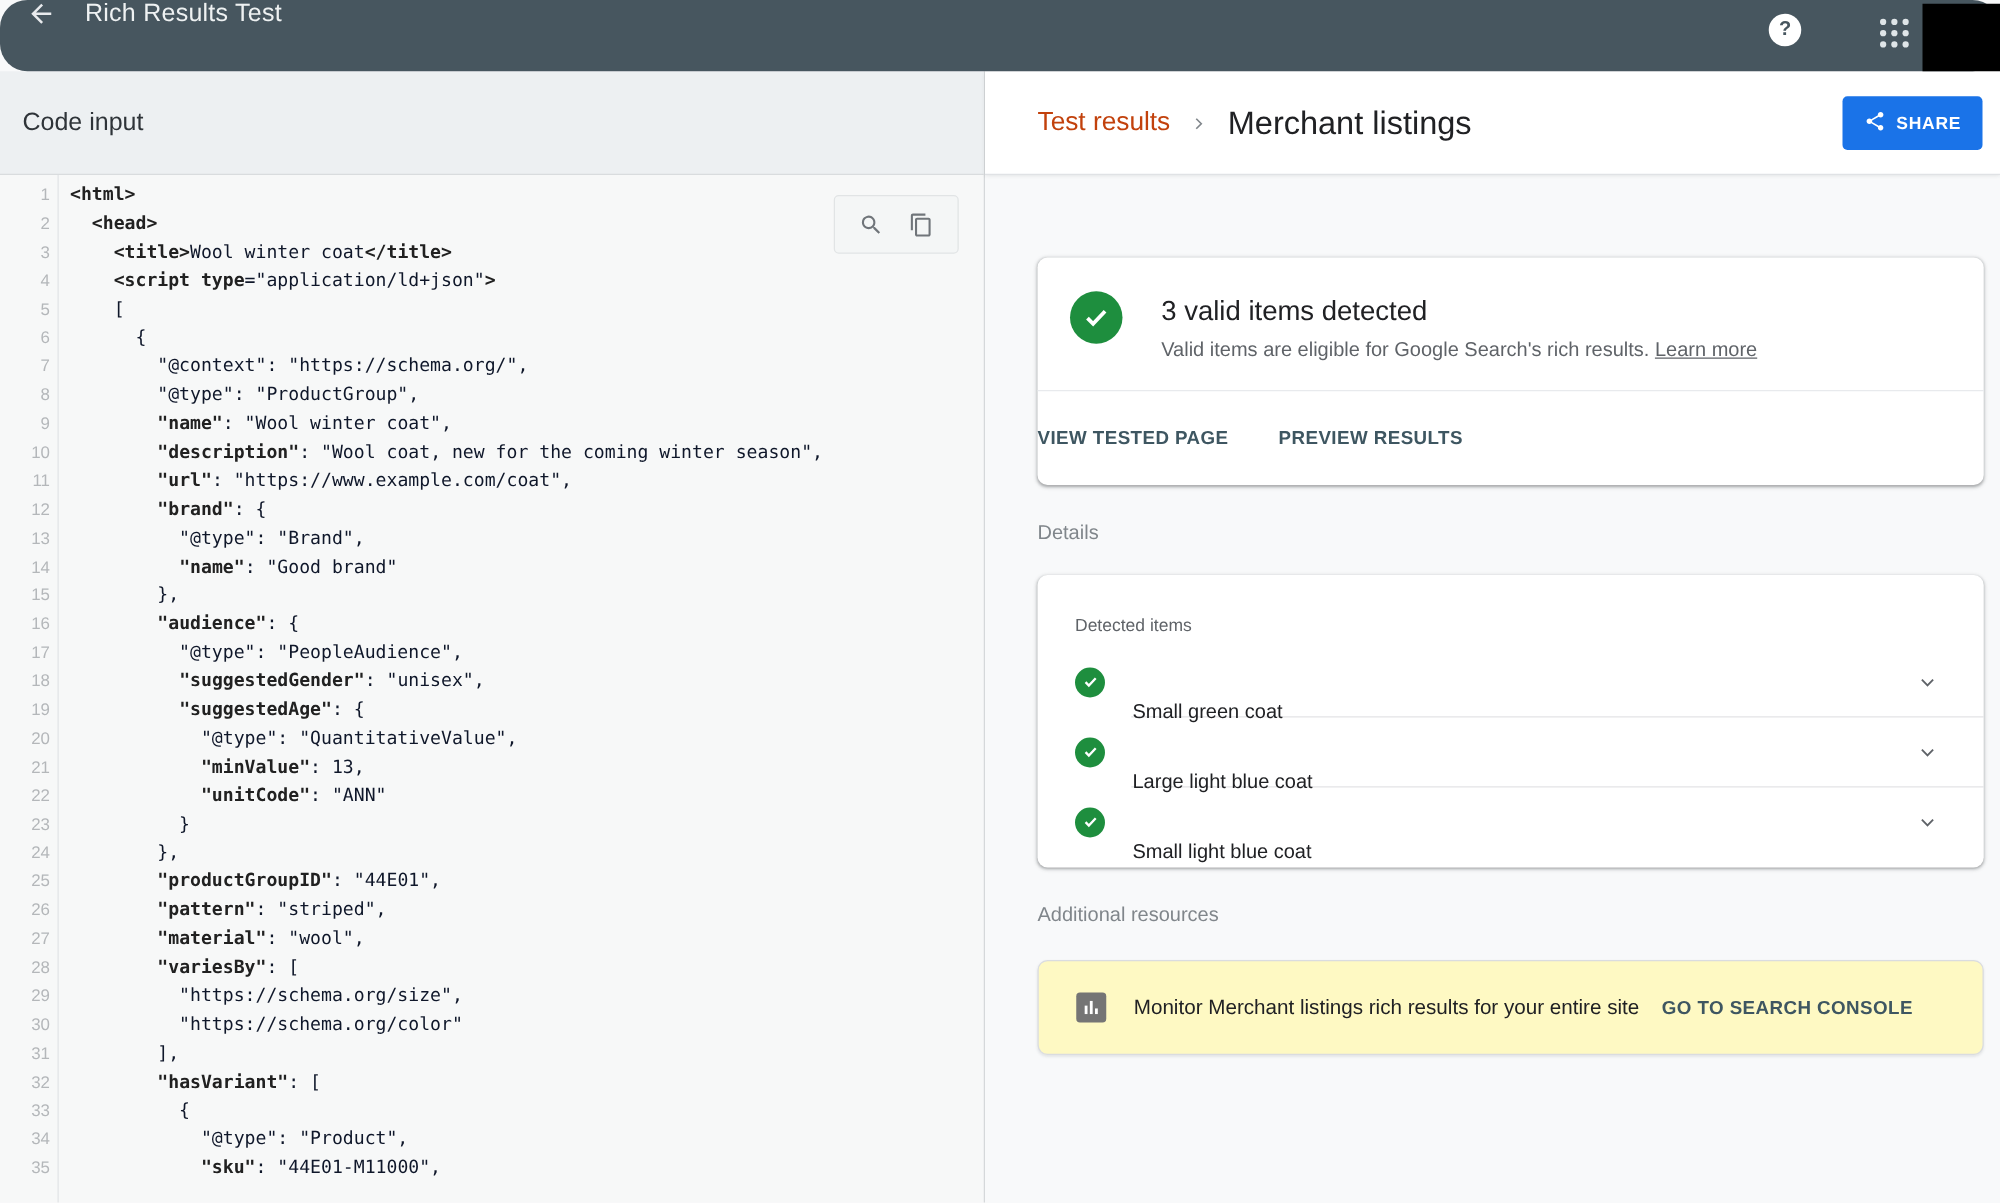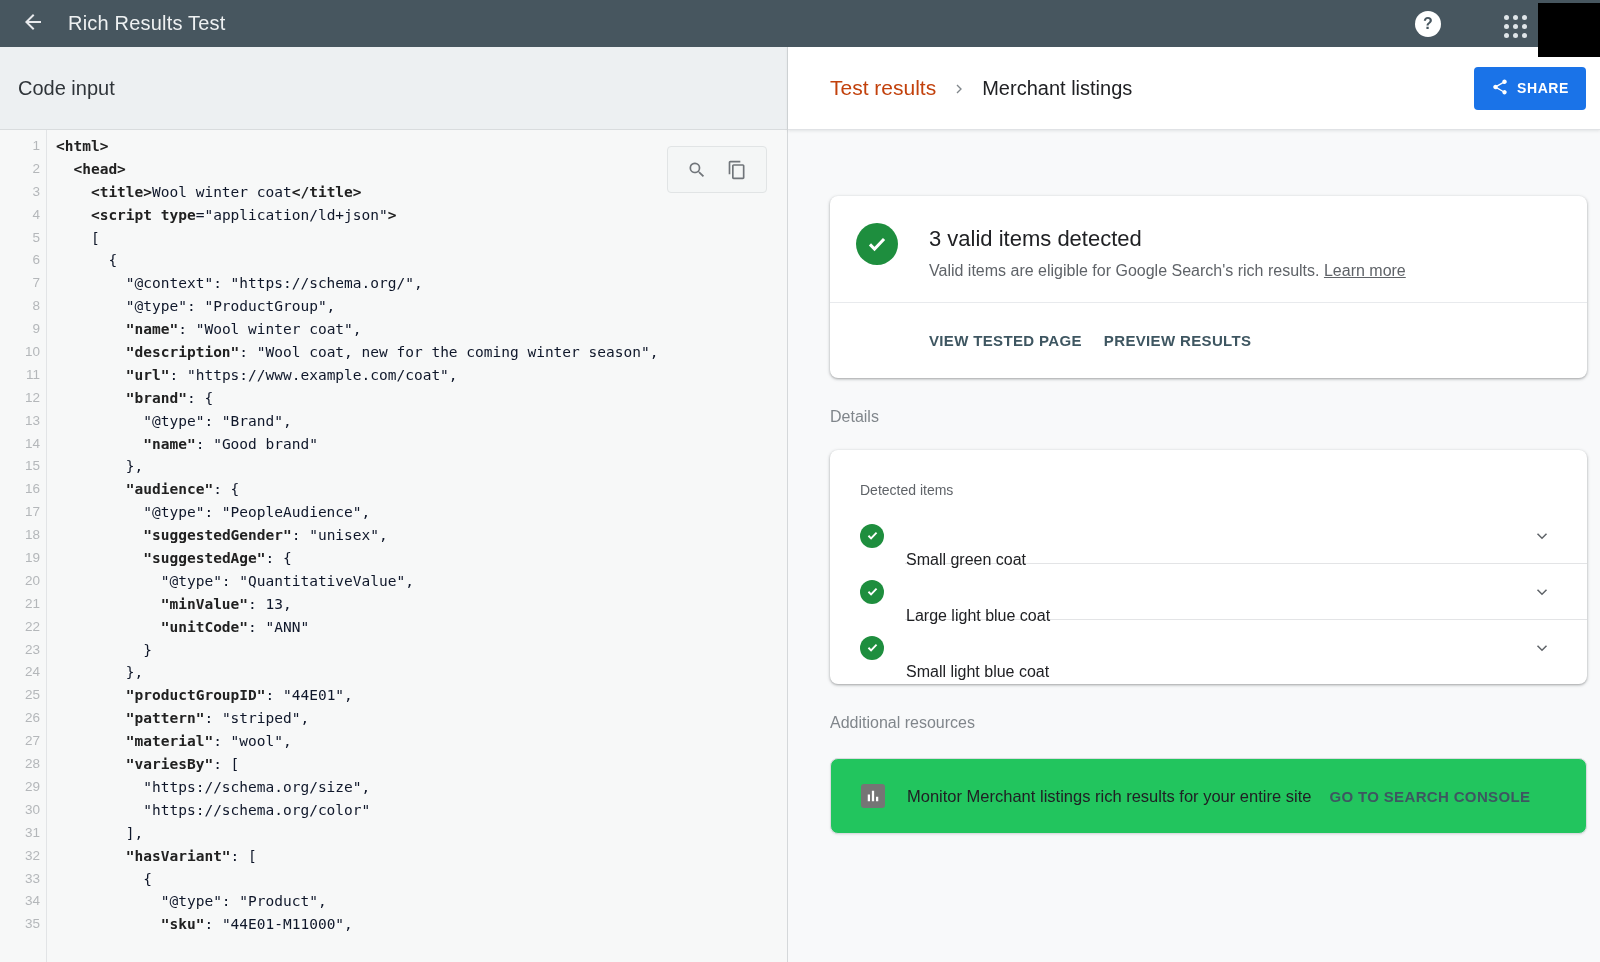--- a/index.html
+++ b/index.html
@@ -2,21 +2,21 @@
 <html><head>
 <meta charset="utf-8">
 <style>
   html,body{margin:0;padding:0;}
   body{
     width:1600px;height:962px;overflow:hidden;position:relative;
     font-family:"Liberation Sans",sans-serif;background:#f8f9fa;
     -webkit-font-smoothing:antialiased;
   }
   
-  .topbar{height:47px;background:#47565f;display:flex;align-items:center;position:relative;z-index:5;}
+  .topbar{height:57px;background:#47565f;display:flex;align-items:flex-start;position:relative;z-index:5;border-radius:22px;}
   .back-btn{margin-left:20px;width:26px;height:26px;display:flex;align-items:center;justify-content:center;cursor:pointer;}
   .back-btn svg{width:24px;height:24px;fill:#e8eaed;}
   .topbar-title{margin-left:22px;font-size:20px;color:#eef1f2;letter-spacing:.2px;}
   .help-btn{position:absolute;left:1415px;top:11px;width:26px;height:26px;border-radius:50%;background:#ffffff;
     display:flex;align-items:center;justify-content:center;font-size:16px;font-weight:700;color:#47565f;cursor:pointer;}
   .apps-btn{position:absolute;left:1504px;top:15px;width:26px;height:26px;display:grid;
     grid-template-columns:repeat(3,5px);grid-template-rows:repeat(3,5px);gap:4px;cursor:pointer;}
   .apps-btn i{width:5px;height:5px;border-radius:50%;background:#dfe5e8;}
   .avatar-box{position:absolute;right:0;top:3px;width:62px;height:54px;background:#000;cursor:pointer;}
 
@@ -37,55 +37,55 @@
   .code-toolbar .tool{width:22px;height:22px;display:flex;align-items:center;justify-content:center;cursor:pointer;}
   .code-toolbar svg{width:20px;height:20px;fill:#70757a;}
 
   
   .right-panel{flex:1;display:flex;flex-direction:column;background:#f8f9fa;min-width:0;}
   .results-header{height:83px;flex:none;background:#fff;border-bottom:1px solid #e0e2e5;box-shadow:0 1px 3px rgba(60,64,67,.12);
     display:flex;align-items:center;padding:0 14px 0 42px;box-sizing:border-box;position:relative;z-index:2;}
   .crumb-parent{font-size:21px;color:#c2410c;cursor:pointer;}
   .crumb-chevron{margin:2px 15px 0 15px;width:16px;height:16px;}
   .crumb-chevron svg{width:16px;height:16px;fill:none;stroke:#80868b;stroke-width:2;}
-  .crumb-current{font-size:20px;color:#202124;font-weight:400;}
+  .crumb-current{font-size:26px;color:#202124;font-weight:400;}
   .share-btn{margin-left:auto;height:43px;background:#1a73e8;border:none;border-radius:4px;color:#fff;
     display:flex;align-items:center;gap:8px;padding:0 17px;font-size:14px;font-weight:700;letter-spacing:.6px;cursor:pointer;font-family:inherit;}
   .share-btn svg{width:18px;height:18px;fill:#fff;}
 
   .content{flex:1;padding:0 13px 0 42px;overflow:hidden;}
   .card{background:#fff;border-radius:8px;box-shadow:0 1px 2px 0 rgba(60,64,67,.3),0 1px 3px 1px rgba(60,64,67,.15);}
 
   
   .summary-card{margin-top:66px;}
   .summary-top{height:79px;padding:27px 30px 0 26px;display:flex;box-sizing:content-box;}
   .check-big{width:42px;height:42px;border-radius:50%;background:#1e8e3e;flex:none;display:flex;align-items:center;justify-content:center;}
   .check-big svg{width:26px;height:26px;}
   .check-small{width:24px;height:24px;border-radius:50%;background:#1e8e3e;flex:none;display:flex;align-items:center;justify-content:center;}
   .check-small svg{width:15px;height:15px;}
   .summary-text{margin-left:31px;padding-top:2px;}
   .summary-title{font-size:22px;font-weight:400;color:#202124;line-height:28px;}
   .summary-sub{margin-top:7px;font-size:16px;color:#5f6368;line-height:22px;}
   .learn-more{color:#5f6368;text-decoration:underline;cursor:pointer;}
   .summary-divider{border-top:1px solid #e8eaed;}
-  .summary-actions{height:75px;display:flex;align-items:center;padding-left:99px;gap:22px;}
+  .summary-actions{height:75px;display:flex;align-items:center;gap:40px;}
   .action-link{font-size:15px;font-weight:700;letter-spacing:.35px;color:#3e5661;cursor:pointer;}
 
   
   .section-label{margin-top:30px;font-size:16px;color:#80868b;}
   .details-card{margin-top:24px;padding-bottom:9px;}
   .details-head{padding:32px 0 10px 30px;font-size:14px;color:#5f6368;}
   .item-row{height:55px;display:flex;align-items:center;padding:0 36px 0 30px;cursor:pointer;}
   .item-label{margin-left:22px;font-size:16px;color:#202124;margin-top:48px;}
   .item-chevron{margin-left:auto;width:18px;height:18px;}
   .item-chevron svg{width:18px;height:18px;fill:none;stroke:#5f6368;stroke-width:2;}
   .item-divider{height:1px;background:#e3e4e6;margin-left:75px;}
 
   
-  .resources-card{margin-top:26px;height:76px;background:#22c55e;border:1px solid #dadce0;border-radius:8px;
+  .resources-card{margin-top:26px;height:76px;background:#fef9c3;border:1px solid #dadce0;border-radius:8px;
     box-shadow:0 1px 2px rgba(60,64,67,.1);display:flex;align-items:center;padding:0 30px;box-sizing:border-box;}
   .res-icon{width:24px;height:24px;border-radius:3px;background:#757575;flex:none;display:flex;align-items:center;justify-content:center;}
   .res-icon svg{width:18px;height:18px;fill:#fff;}
   .res-text{margin-left:22px;font-size:16.5px;color:#202124;}
   .res-link{margin-left:18px;font-size:15px;font-weight:700;letter-spacing:.35px;color:#3e5661;cursor:pointer;white-space:nowrap;}
 </style>
 </head>
 <body>
 
 <div class="topbar">

